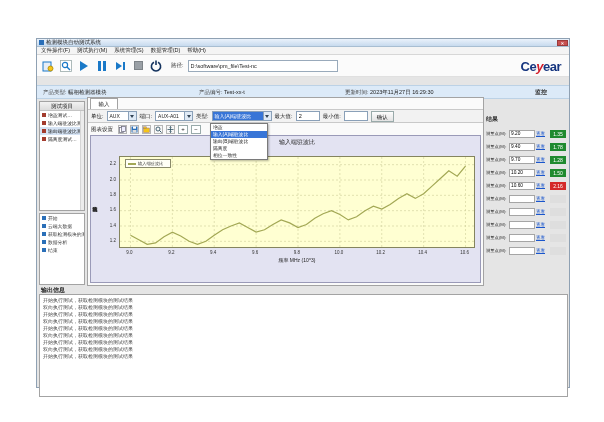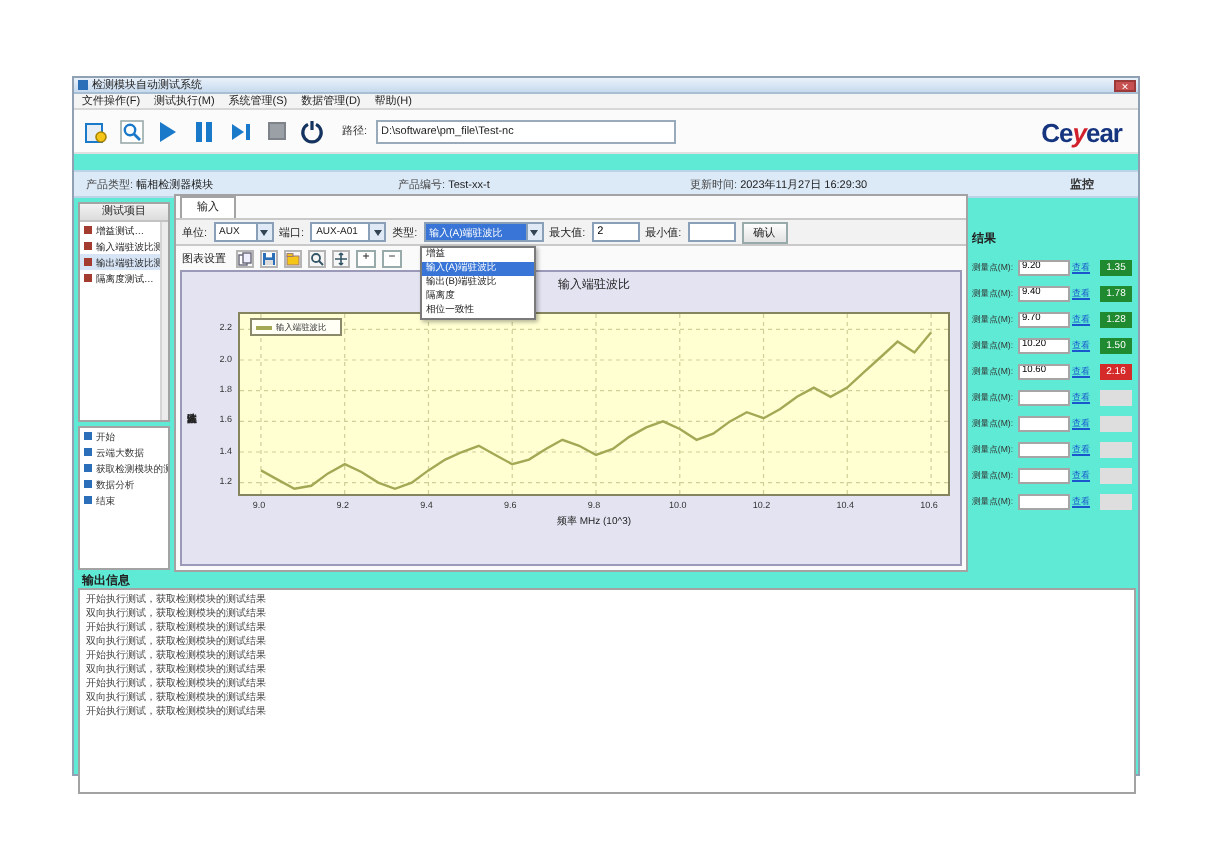--- a/index.html
+++ b/index.html
@@ -1,18 +1,18 @@
 <!DOCTYPE html>
 <html><head>
 <meta charset="utf-8">
 <style>
   * { margin:0; padding:0; box-sizing:border-box; font-family:"Liberation Sans", sans-serif; }
   html,body { width:604px; height:422px; background:#ffffff; overflow:hidden; }
   .window { position:absolute; left:36px; top:38px; width:534px; height:350px;
-            background:#5eead4; border:1px solid #8fa1b3; }
+            background:#e5e5e5; border:1px solid #8fa1b3; }
   
   .titlebar { position:absolute; left:0; top:0; width:100%; height:8px;
               background:linear-gradient(#eaf2fb,#c7daee); border-bottom:1px solid #a8bed2;
               display:flex; align-items:center; gap:2px; padding:0 2px; }
   .app-ico { width:5px; height:5px; background:#2a6fb8; }
   .titlebar .title { font-size:5.5px; color:#222; }
   .close-btn { position:absolute; right:1px; top:1px; width:11px; height:6px; background:#c75050;
                color:#fff; font-size:4.5px; line-height:6px; text-align:center; border:1px solid #9c3a3a; }
   
   .menubar { position:absolute; left:0; top:8px; width:100%; height:8px; background:#f4f4f4;

